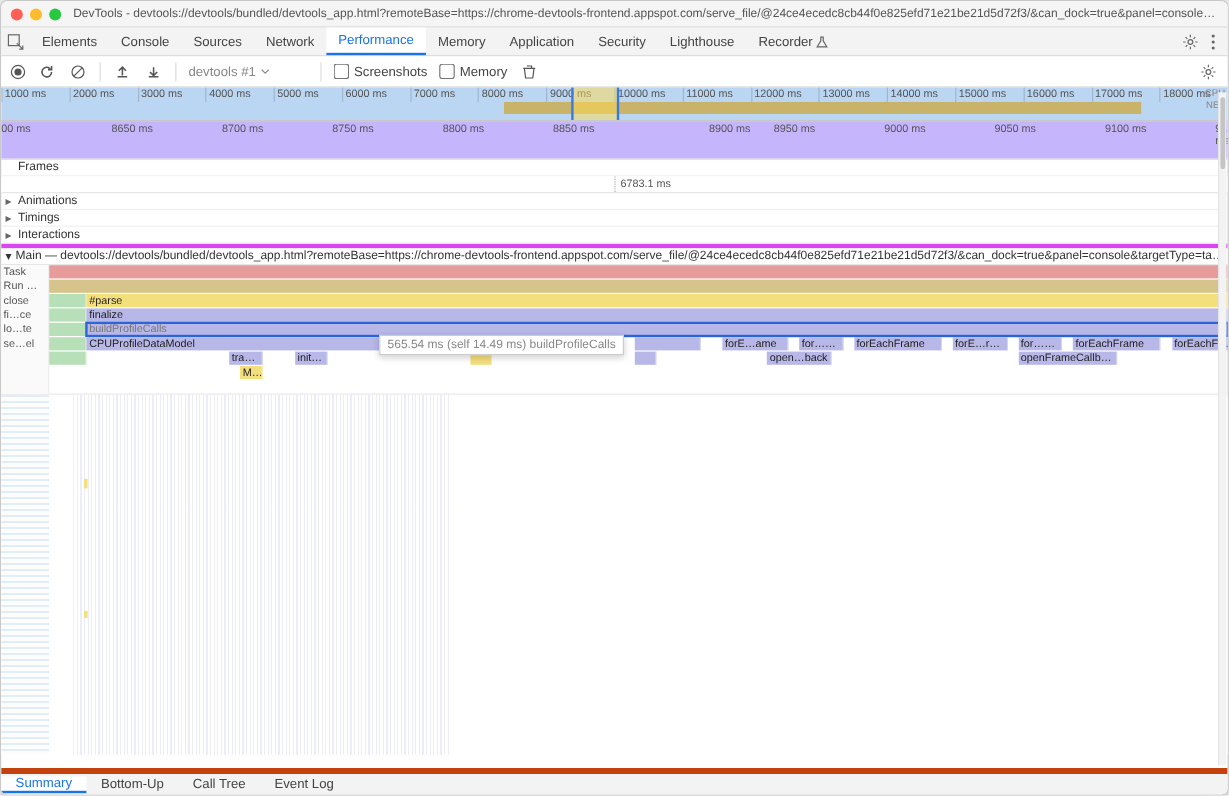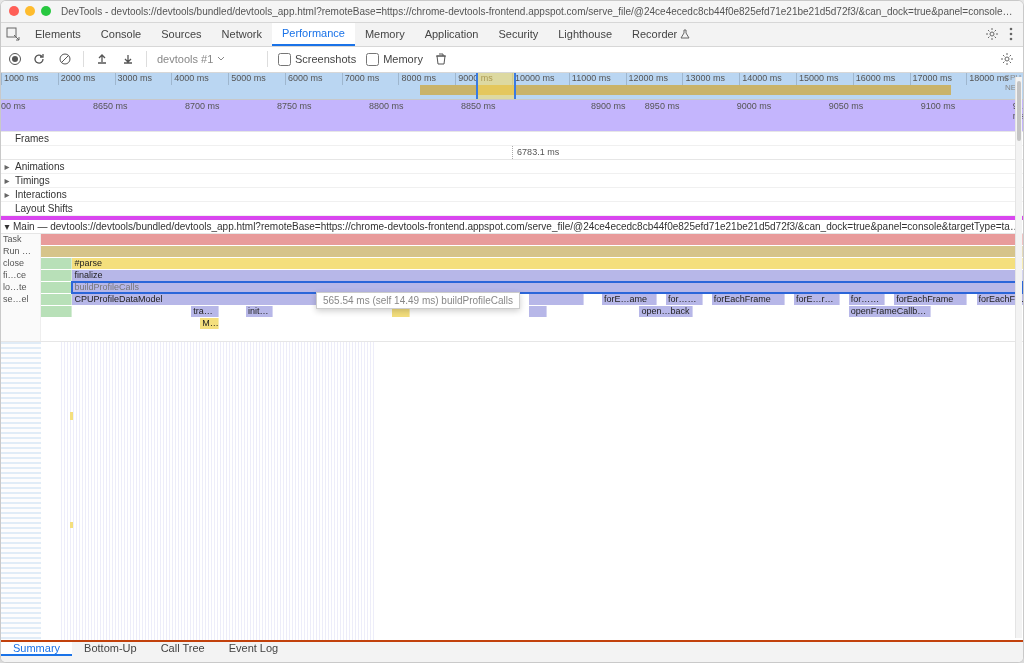--- a/index.html
+++ b/index.html
@@ -54,21 +54,21 @@
   .blue{background:#b7b7e8;}
   .sel-bar{background:#b7b7e8; outline:2px solid #2b66d9; outline-offset:-1px;}
   .green{background:#b8e0b8;}
   .tooltip{position:absolute; background:#fff; border:1px solid #ccc; box-shadow:0 2px 6px rgba(0,0,0,.2); padding:2px 6px; font-size:10px; color:#333; z-index:50; white-space:nowrap;}
   .raster{height:300px; background:#fff; display:flex;}
   .raster .side{width:40px; background:linear-gradient(#fdfdfd,#fdfdfd); position:relative;}
   .raster .side::before{content:''; position:absolute; inset:0; background:repeating-linear-gradient(#e0ecf7 0 2px, transparent 2px 5px);}
   .raster .body{flex:1; background:#fff; position:relative;}
   .raster .body::before{content:''; position:absolute; left:2%; top:0; width:32%; height:100%; background:repeating-linear-gradient(90deg, rgba(183,183,232,.25) 0 1px, transparent 1px 3px);}
   .raster .ymark{position:absolute; left:3%; width:3px; background:#f4df7d;}
-  .bottom-tabs{height:22px; border-top:2px solid #c2410c; display:flex; align-items:flex-start; background:#f3f3f3; font-size:11px;}
+  .bottom-tabs{height:22px; border-top:5px solid #c2410c; display:flex; align-items:center; background:#f3f3f3; font-size:11px;}
   .bottom-tabs .btab{padding:0 12px; display:flex; align-items:center; color:#444; cursor:pointer;}
   .bottom-tabs .btab.active{color:#1a73e8; border-bottom:2px solid #1a73e8; background:#fff;}
   .scrollbar{position:absolute; right:1px; top:76px; bottom:24px; width:7px; background:#f3f3f3; border-left:1px solid #e4e4e4;}
   .scrollbar .thumb{position:absolute; left:1px; right:1px; top:4px; height:60px; background:#c4c4c4; border-radius:3px;}
   svg{display:block;}
 </style>
 </head>
 <body>
 
 <div class="window">
@@ -231,24 +231,20 @@
         <span class="lbl">Animations</span>
       </div>
     <div class="track-row">
         <span class="tog">▸</span>
         <span class="lbl">Timings</span>
       </div>
     <div class="track-row">
         <span class="tog">▸</span>
         <span class="lbl">Interactions</span>
       </div>
-    <div class="track-row">
-        <span class="tog"></span>
-        <span class="lbl">Layout Shifts</span>
-      </div>
   </div>
 
   <div class="main-header">
     <span class="tog">▾</span>
     <span class="txt">Main — devtools://devtools/bundled/devtools_app.html?remoteBase=https://chrome-devtools-frontend.appspot.com/serve_file/@24ce4ecedc8cb44f0e825efd71e21be21d5d72f3/&amp;can_dock=true&amp;panel=console&amp;targetType=tab&amp;debugFrontend=true</span>
   </div>
 
   <div class="flame" style="height:108px;">
     <div class="labels" id="flame-labels">
         <div>Task</div>

